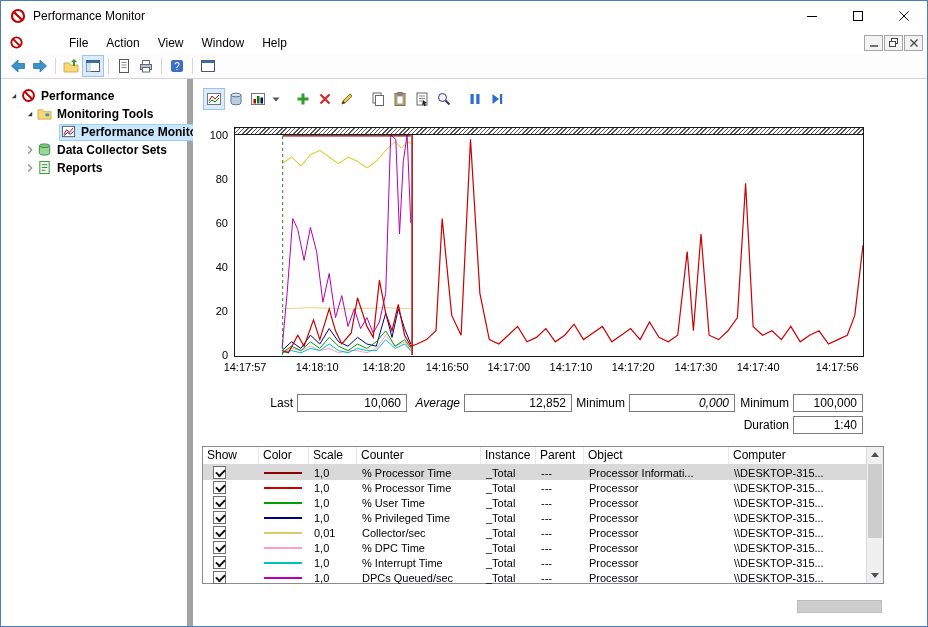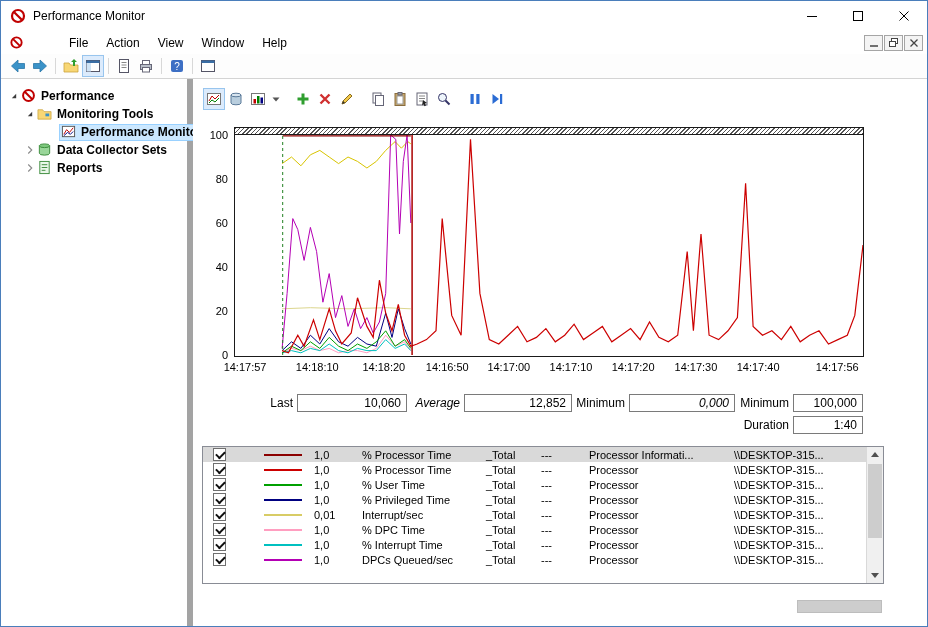--- a/index.html
+++ b/index.html
@@ -425,20 +425,30 @@
       <span class="stat-label l-average">Average</span>
       <div class="stat-box b-average">12,852</div>
       <span class="stat-label l-minimum">Minimum</span>
       <div class="stat-box b-minimum">0,000</div>
       <span class="stat-label l-maximum">Minimum</span>
       <div class="stat-box b-maximum">100,000</div>
       <span class="stat-label l-duration">Duration</span>
       <div class="stat-box b-duration">1:40</div>
 
       <div class="ctable">
+        <div class="thead">
+            <div class="hcell">Show</div>
+            <div class="hcell">Color</div>
+            <div class="hcell">Scale</div>
+            <div class="hcell">Counter</div>
+            <div class="hcell">Instance</div>
+            <div class="hcell">Parent</div>
+            <div class="hcell">Object</div>
+            <div class="hcell">Computer</div>
+          </div>
         <div class="tbody">
             <div class="crow selected">
               <div>
                 <div class="checkbox checked"></div>
               </div>
               <div>
                 <span class="swatch" style="background: rgb(139, 0, 0);"></span>
               </div>
               <div class="cell num">1,0</div>
               <div class="cell">% Processor Time</div>
@@ -490,21 +500,21 @@
               <div class="cell">\\DESKTOP-315...</div>
             </div>
             <div class="crow">
               <div>
                 <div class="checkbox checked"></div>
               </div>
               <div>
                 <span class="swatch" style="background: rgb(216, 204, 102);"></span>
               </div>
               <div class="cell num">0,01</div>
-              <div class="cell">Interrupt/sec</div>
+              <div class="cell">Collector/sec</div>
               <div class="cell">_Total</div>
               <div class="cell">---</div>
               <div class="cell">Processor</div>
               <div class="cell">\\DESKTOP-315...</div>
             </div>
             <div class="crow">
               <div>
                 <div class="checkbox checked"></div>
               </div>
               <div>

